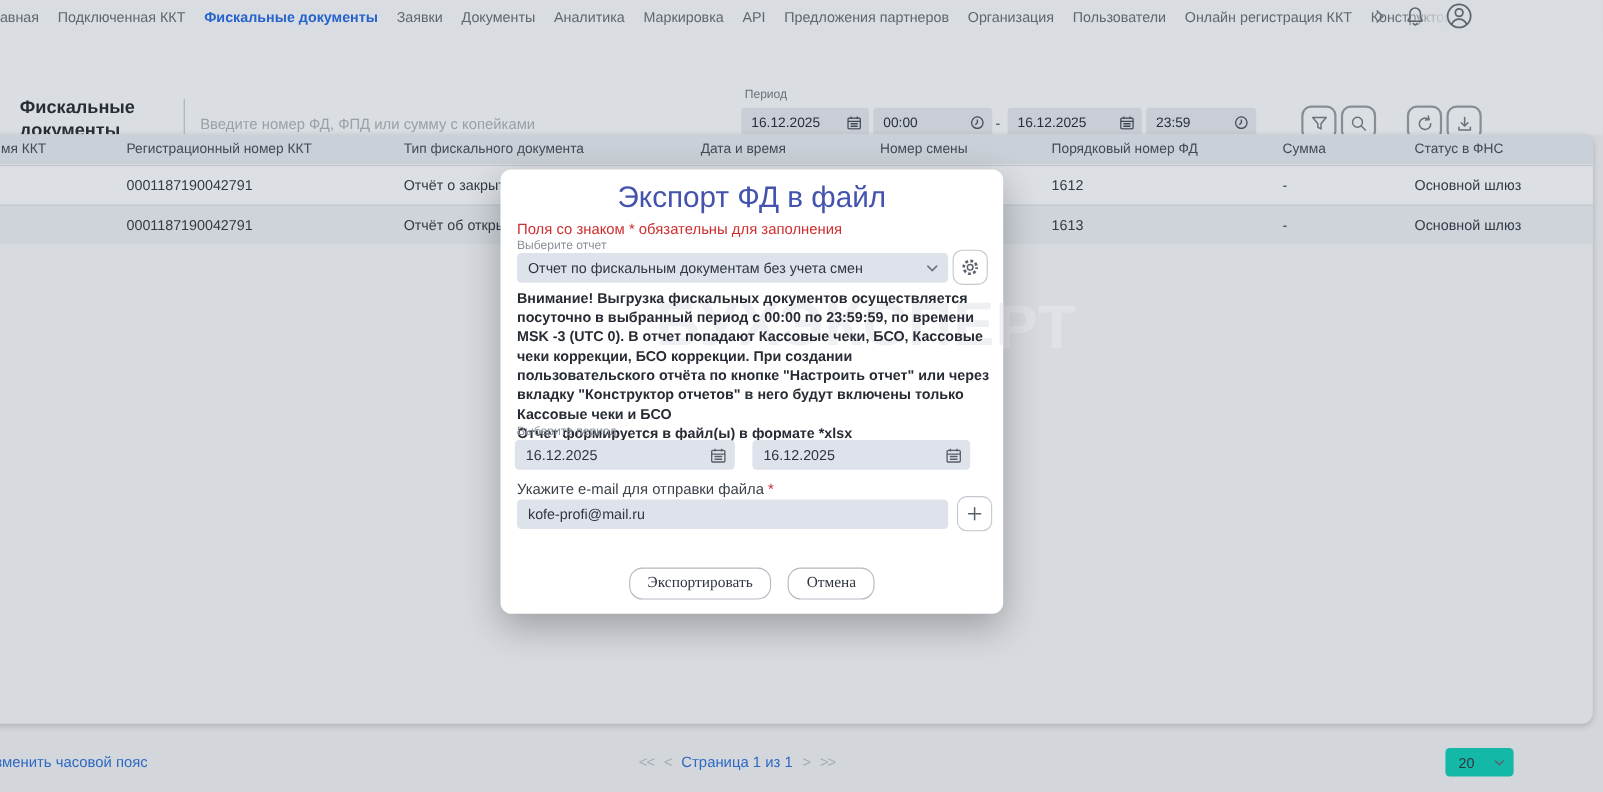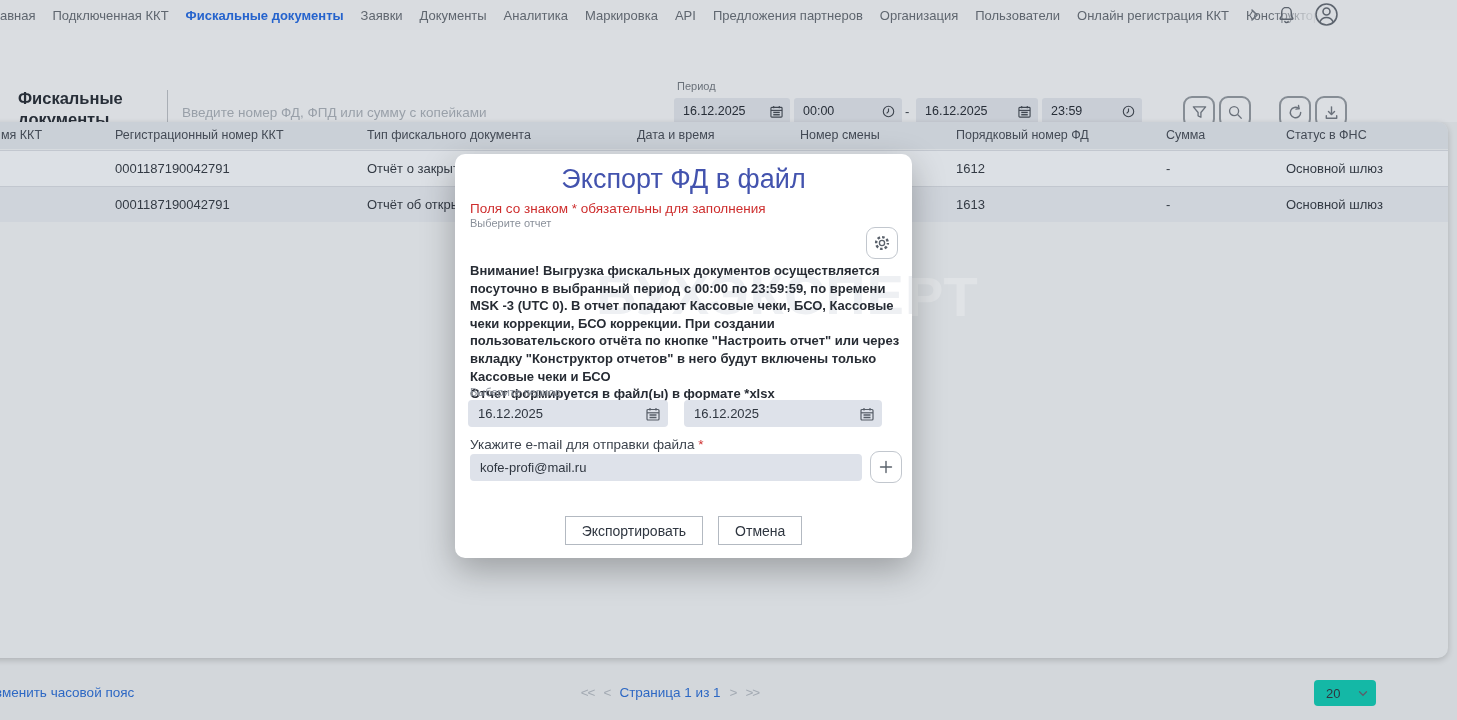--- a/index.html
+++ b/index.html
@@ -117,21 +117,21 @@
   .m-email-label { position:absolute; left:15px; top:283px; font-size:13.5px; color:#3c434d; }
   .m-email-label .star { color:#ce2e2e; }
   .m-email {
     position:absolute; left:15px; top:300px; width:392px; height:27px;
     background:#dee2ea; border:none; border-radius:4px; padding:0 10px;
     font-family:inherit; font-size:13px; color:#2f3640; outline:none;
   }
   .m-buttons { position:absolute; left:0; top:362px; width:100%; display:flex; justify-content:center; gap:15px; }
   .m-btn {
     height:29px; padding:0 16px; background:#fff; border:1px solid #b3b9c1;
-    border-radius:0; font-family:Liberation Sans, sans-serif; font-size:14px; color:#2f3640; cursor:pointer;
+    border-radius:12px; font-family:Liberation Serif, serif; font-size:14px; color:#2f3640; cursor:pointer;
   }
 
   
   .bottombar { position:absolute; left:0; bottom:0; width:1457px; height:62px; }
   .tz-link { position:absolute; left:-14px; top:27px; font-size:13.5px; color:#2d68c4; cursor:pointer; white-space:nowrap; }
   .pagination { position:absolute; left:560px; top:27px; width:220px; display:flex; justify-content:center; gap:9px;
     font-size:13.5px; align-items:center; }
   .pag-arrow { color:#a3aab3; cursor:pointer; letter-spacing:-1px; }
   .pag-label { color:#2d68c4; }
   .show-fd-label { position:absolute; left:1189px; top:28px; font-size:13.5px; color:#3b424c;margin-top:35px; }
@@ -296,20 +296,28 @@
 
 <div class="watermark-page">БУХЭКСПЕРТ</div>
 
 <div class="modal">
   <div class="watermark-modal">БУХЭКСПЕРТ</div>
   <div class="mcontent">
     <div class="m-title">Экспорт ФД в файл</div>
     <div class="m-required">Поля со знаком * обязательны для заполнения</div>
 
     <div class="m-label" style="top:63px;">Выберите отчет</div>
+    <div class="m-select">
+      <span>Отчет по фискальным документам без учета смен</span>
+      <span class="chev">
+        <svg width="11" height="8" viewBox="0 0 11 8" fill="none" stroke="currentColor" stroke-width="1.5" stroke-linecap="round">
+            <polyline points="1.5,2 5.5,6 9.5,2"></polyline>
+          </svg>
+      </span>
+    </div>
     <div class="sq-btn" style="left:411px; top:73px;">
       <span>
         <svg width="18" height="18" viewBox="0 0 18 18" fill="none" stroke="currentColor">
             <circle cx="9" cy="9" r="2.6" stroke-width="1.3"></circle>
             <circle cx="9" cy="9" r="5.9" stroke-width="2.4" stroke-dasharray="2.6 2.1" stroke-dashoffset="1"></circle>
           </svg>
       </span>
     </div>
 
     <div class="m-warning">

